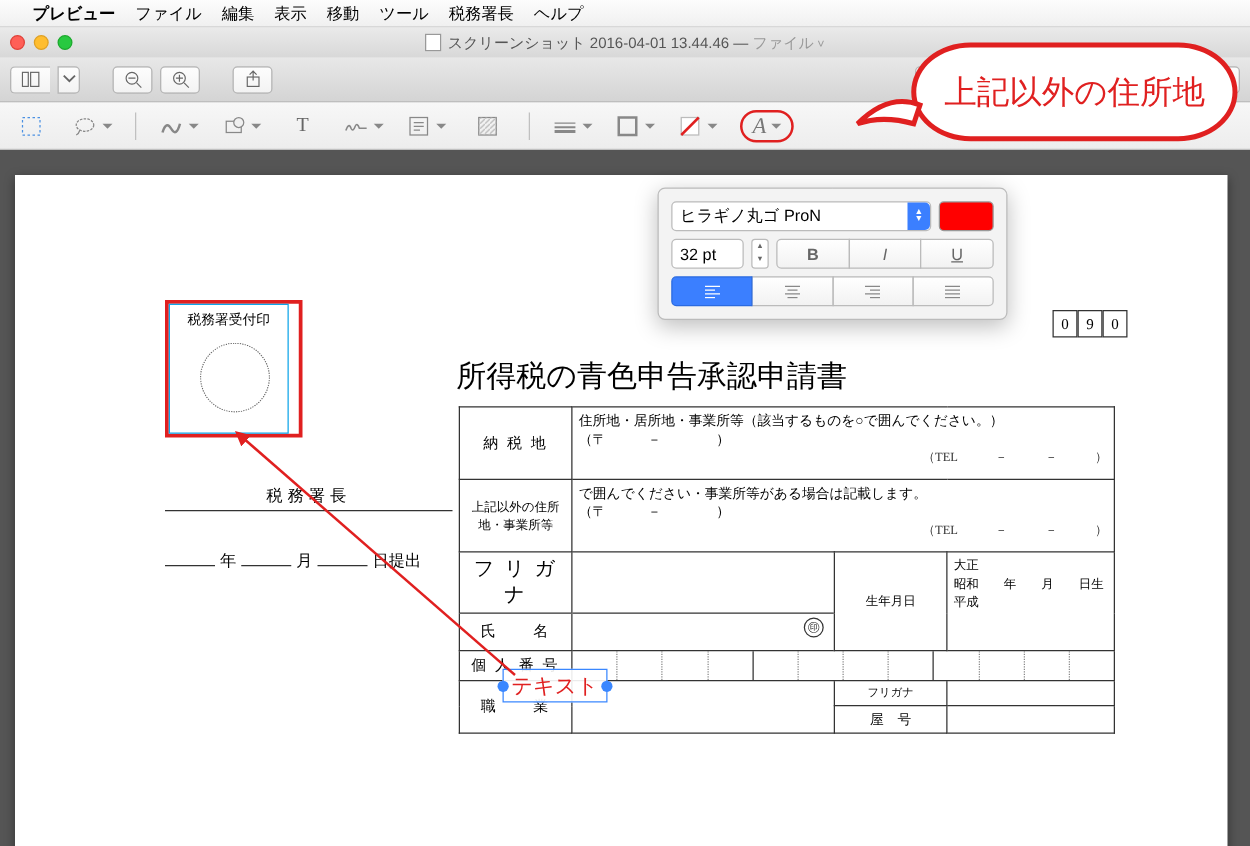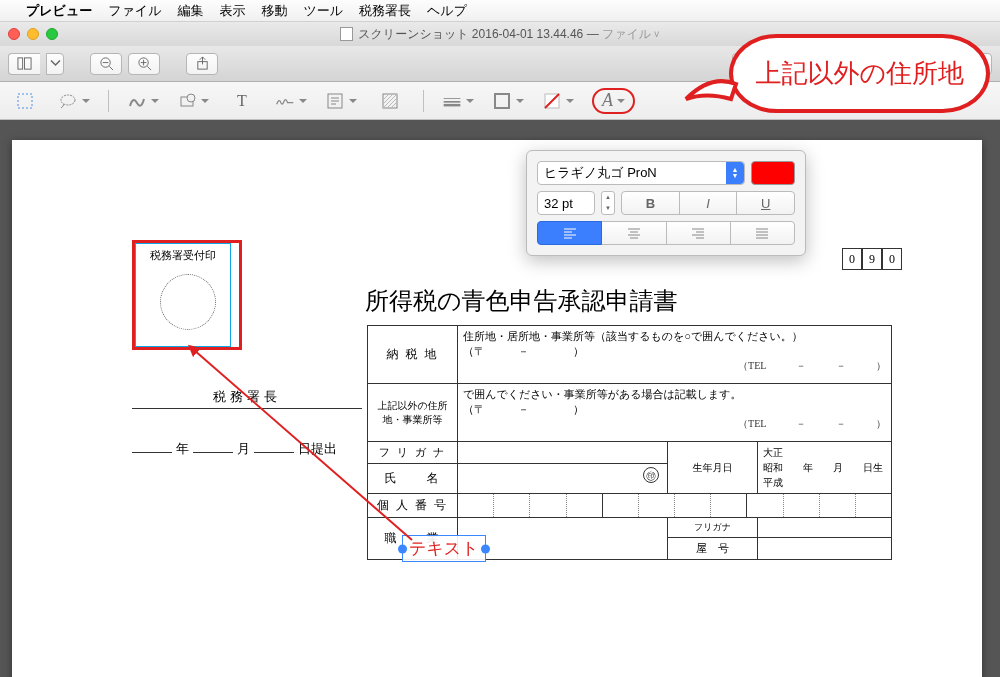--- a/index.html
+++ b/index.html
@@ -518,21 +518,21 @@
       </tr>
       <tr>
         <td class="lbl tall" style="font-size:10px;letter-spacing:0">上記以外の住所地・事業所等</td>
         <td colspan="3">
           <div>で囲んでください・事業所等がある場合は記載します。</div>
           <div>（〒　　　－　　　　）</div>
           <div class="tel">（TEL　　　－　　　－　　　）</div>
         </td>
       </tr>
       <tr>
-        <td class="lbl" style="border-bottom:1px dotted #888;font-size:11px">フ リ ガ ナ</td>
+        <td class="lbl" style="border-bottom:1px dotted #888;font-size:16px">フ リ ガ ナ</td>
         <td style="border-bottom:1px dotted #888;width:210px"></td>
         <td rowspan="2" class="lbl" style="width:18px;font-size:10px;letter-spacing:0;line-height:1.1">生年月日</td>
         <td rowspan="2" style="font-size:10px;line-height:1.5;white-space:pre">大正<br>昭和　　年　　月　　日生<br>平成</td>
       </tr>
       <tr>
         <td class="lbl">氏　　名</td>
         <td style="text-align:right;padding-right:8px;height:30px"><span class="seal">㊞</span></td>
       </tr>
       <tr>
         <td class="lbl">個 人 番 号</td>

